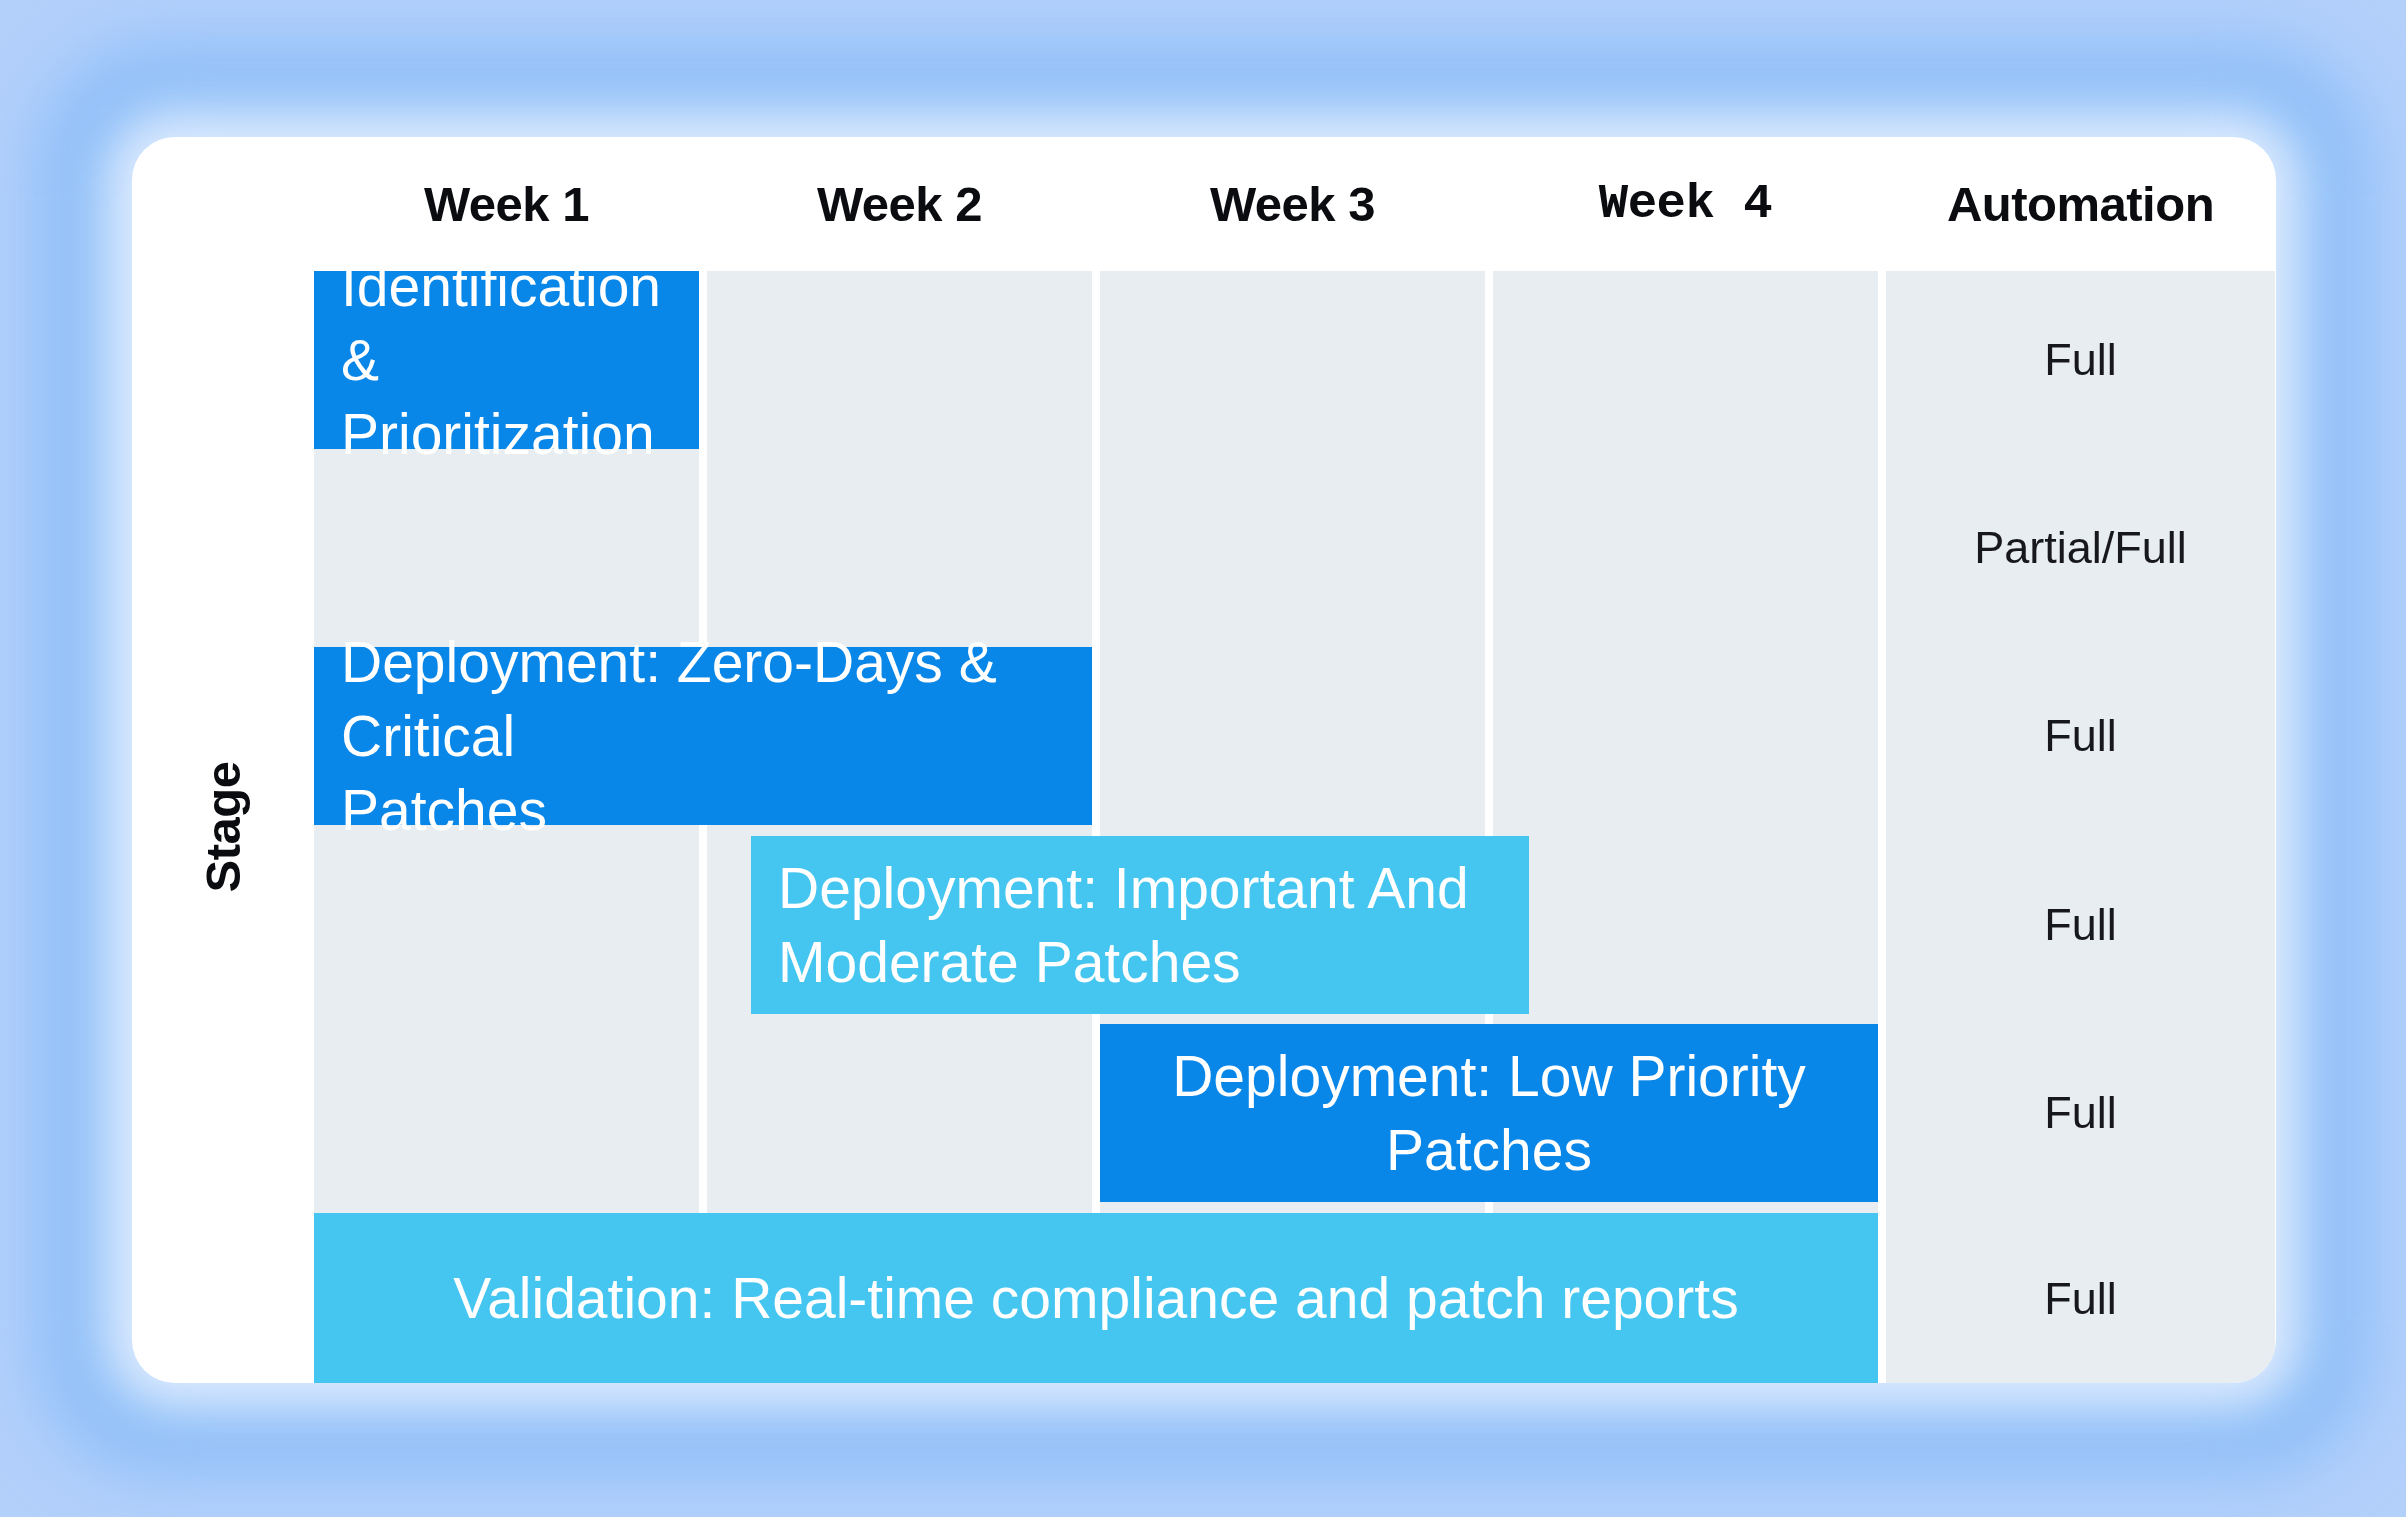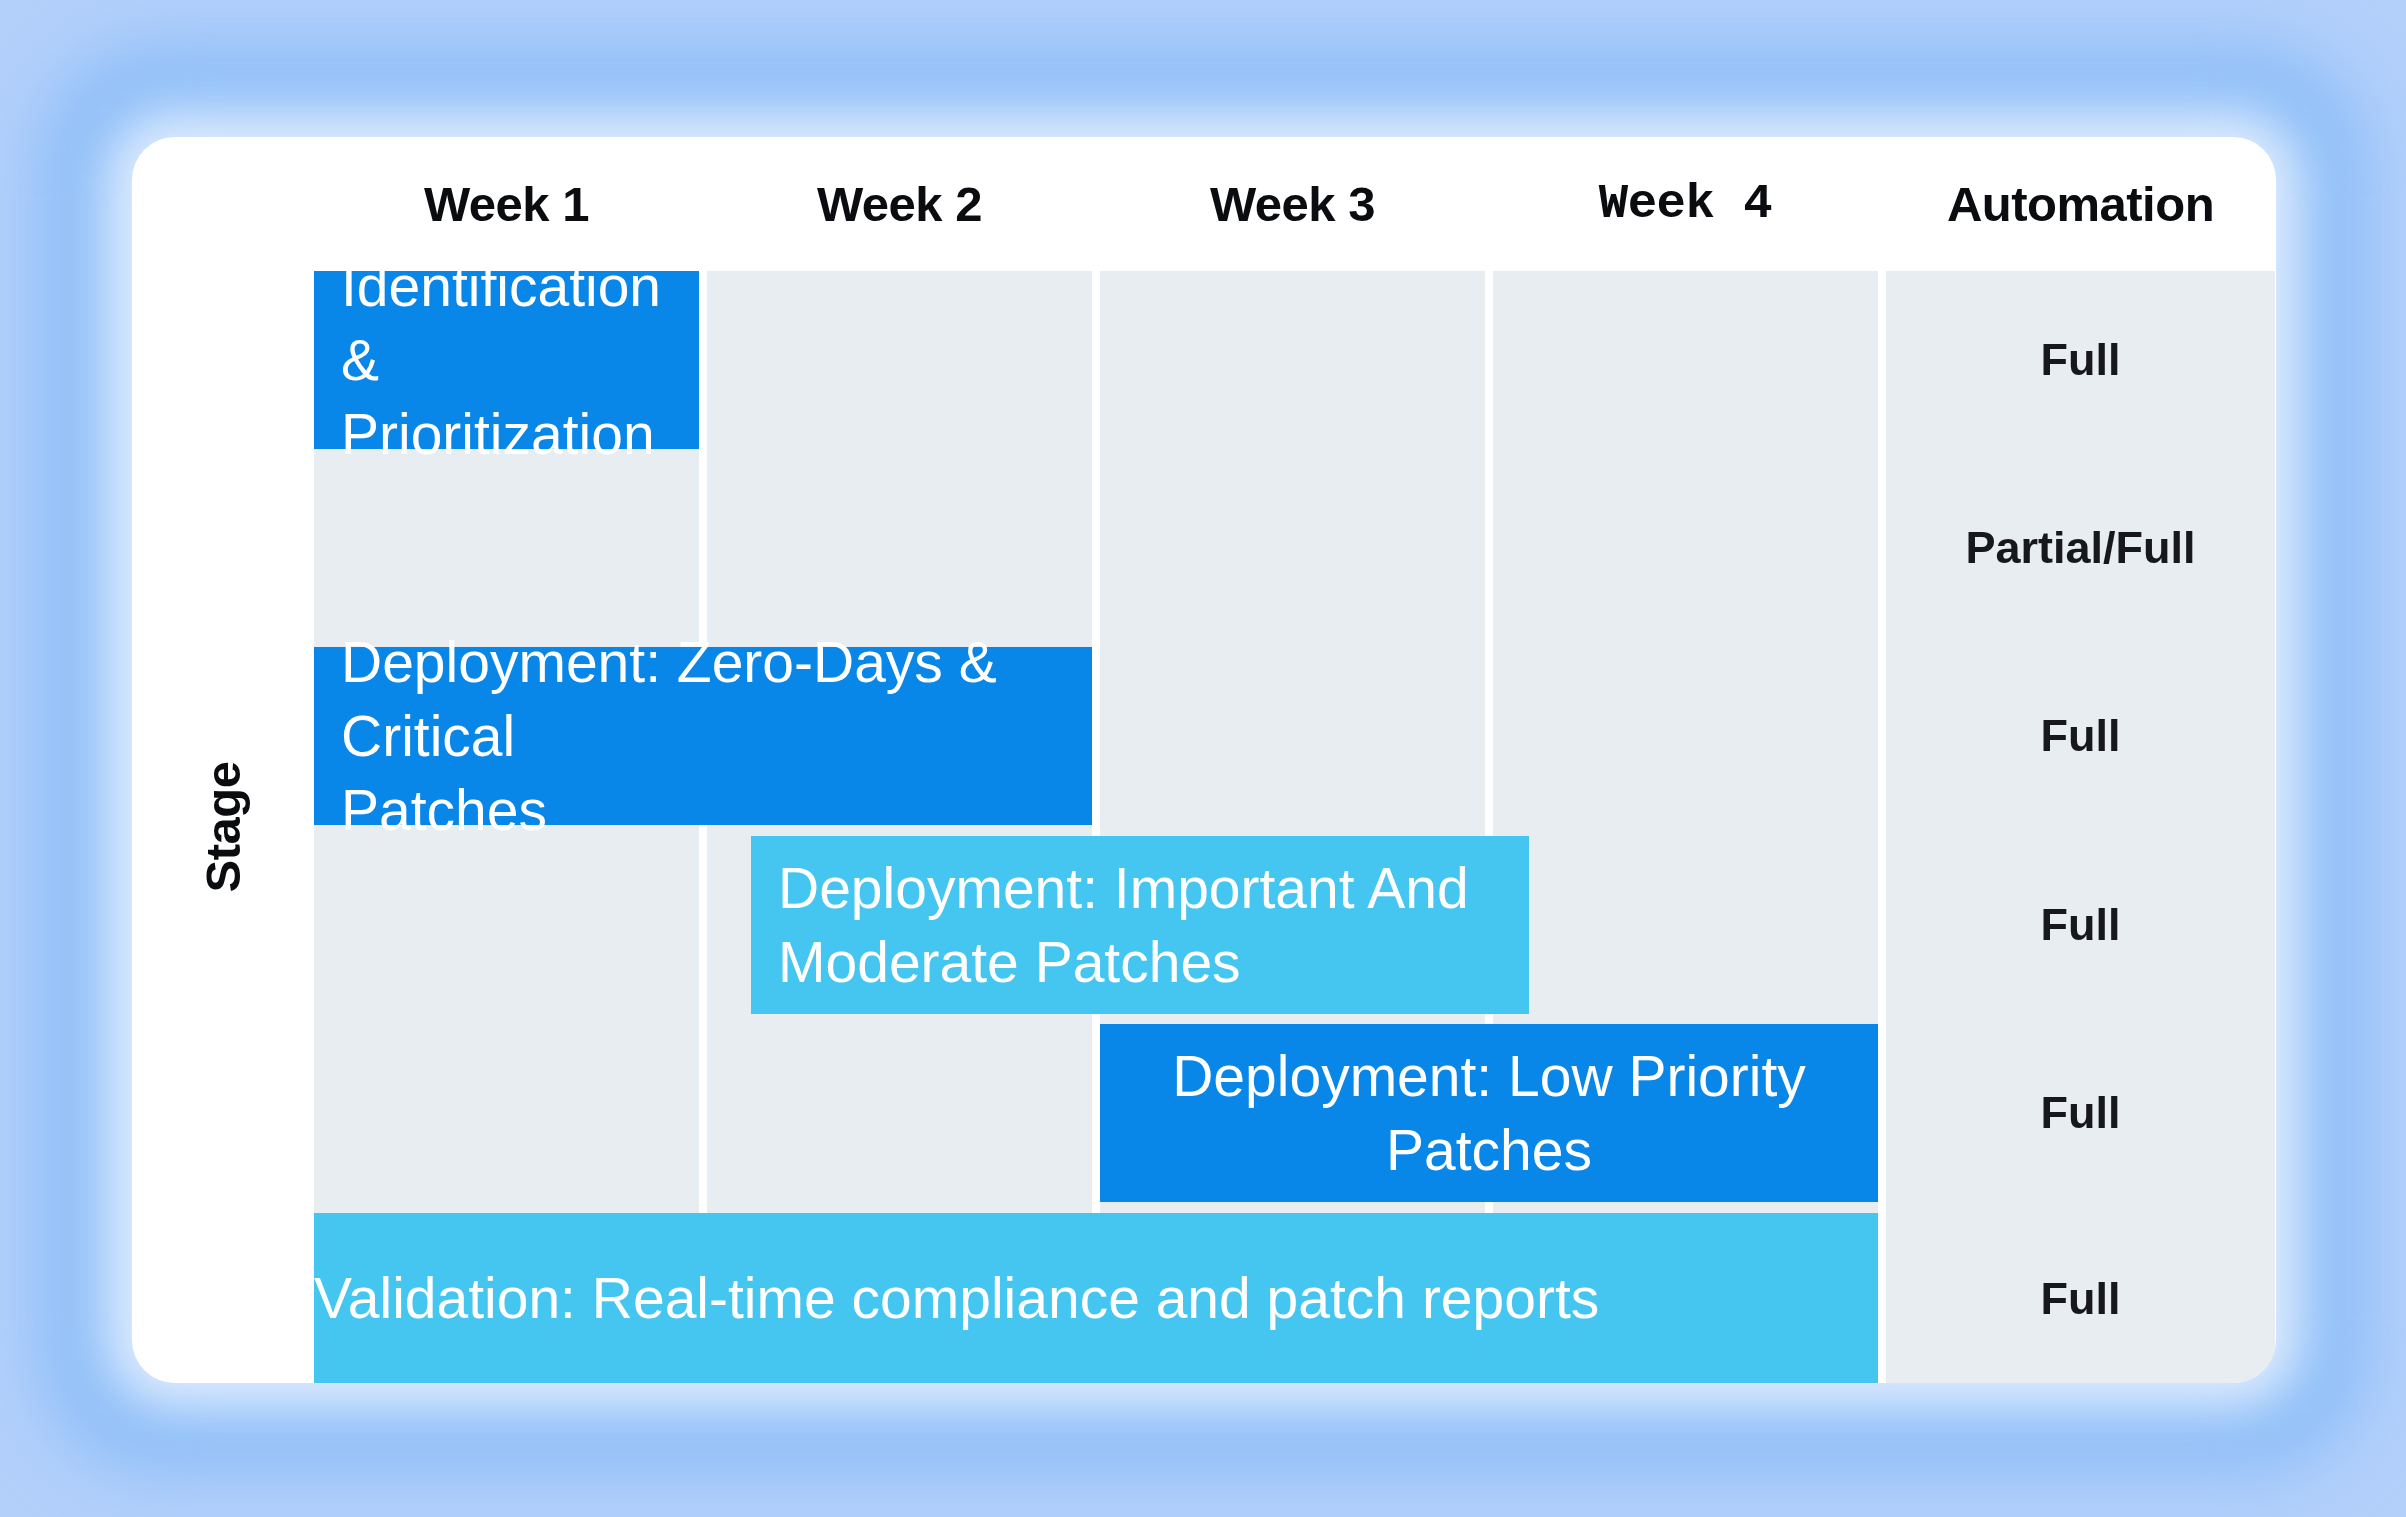--- a/index.html
+++ b/index.html
@@ -81,36 +81,35 @@
     position: absolute;
     display: flex;
     align-items: center;
     color: #ffffff;
     font-size: 57px;
     line-height: 1.3;
     padding: 0 19.5px 0 27px;
     box-sizing: border-box;
   }
   .bar.center {
-    justify-content: flex-start;
+    justify-content: center;
     text-align: center;
     padding: 0;
   }
   .bar-label {
     white-space: pre-line;
   }
   .auto-cell {
     position: absolute;
     left: 1754px; width: 389px;
     display: flex;
     align-items: center;
     justify-content: center;
     font-size: 45px;
     color: #17181b;
-    font-weight: bold;
   }
 </style>
 </head>
 <body>
 
 <div class="scene">
   <div class="bg-ring"></div>
   <div class="bg-halo"></div>
 
   <div class="card">

